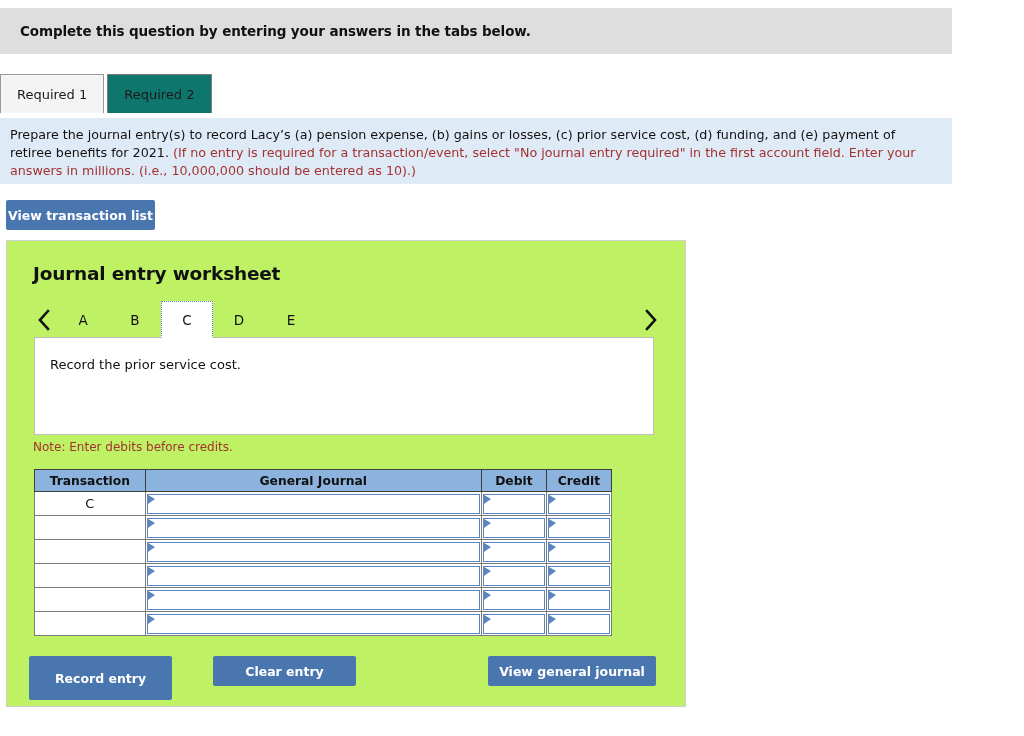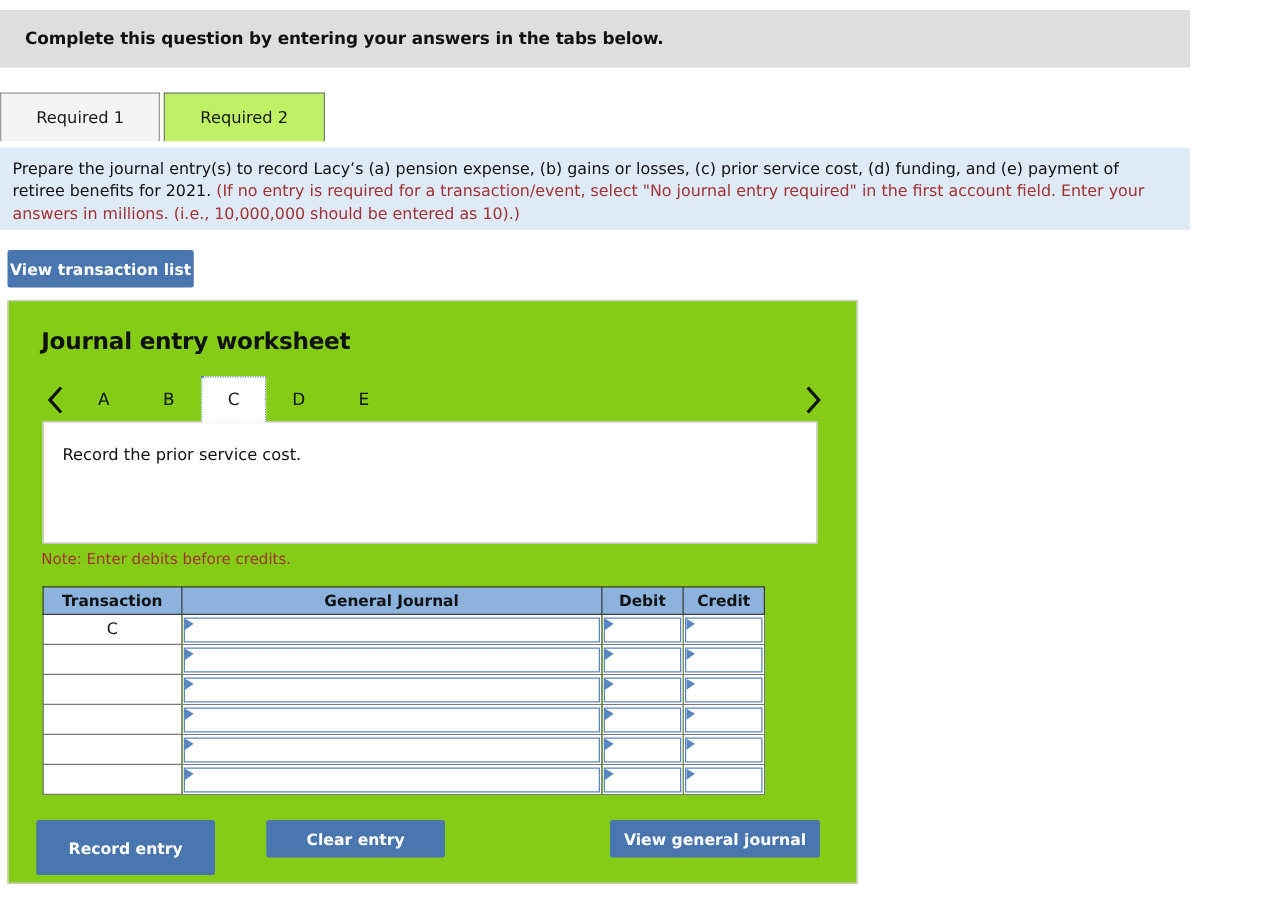--- a/index.html
+++ b/index.html
@@ -33,35 +33,35 @@
   
   .tabstrip {
     position: absolute;
     left: 0; top: 74px;
     width: 1024px; height: 40px;
     display: flex;
     align-items: flex-start;
   }
   .tab {
     height: 39px;
-    padding: 0 28px;
+    padding: 0 16px;
     display: flex;
     align-items: center;
     justify-content: center;
     border: 1px solid #9a9a9a;
     border-bottom: none;
     font-size: 13px;
     color: #1a1a1a;
     background: #f4f4f4;
     cursor: pointer;
     white-space: nowrap;
   }
   .tab + .tab { margin-left: 3px; }
   .tab.active {
-    background: #bef264;
+    background: #0f766e;
     border-color: #7d7d7d;
   }
 
   
   .instructions {
     position: absolute;
     left: 0; top: 118px;
     width: 952px; height: 66px;
     background: #dfeaf7;
     padding: 8px 12px 12px 10px;
@@ -90,21 +90,21 @@
     position: absolute;
     left: 6px; top: 200px;
     width: 149px; height: 30px;
   }
 
   
   .worksheet {
     position: absolute;
     left: 6px; top: 240px;
     width: 680px; height: 467px;
-    background: #84cc16;
+    background: #bef264;
     border: 1px solid #cfcfcf;
   }
   .ws-title {
     position: absolute;
     left: 26px; top: 22px;
     font-size: 18.5px;
     font-weight: bold;
     color: #111;
     letter-spacing: -0.2px;
   }

